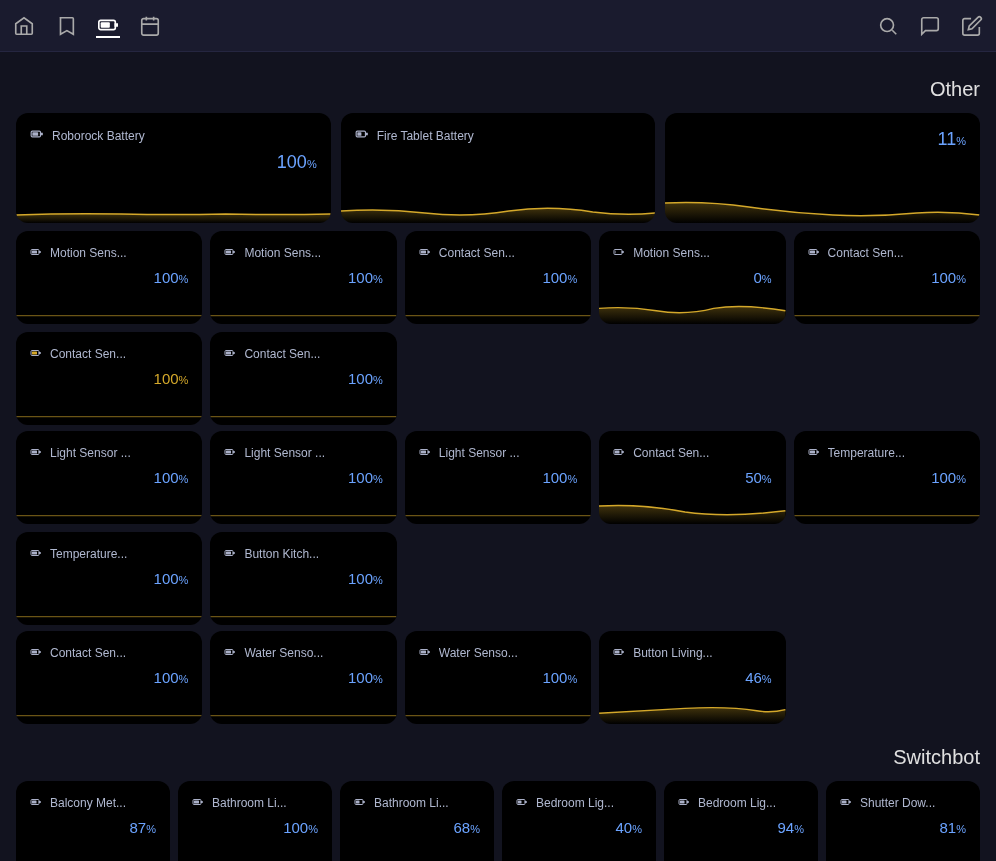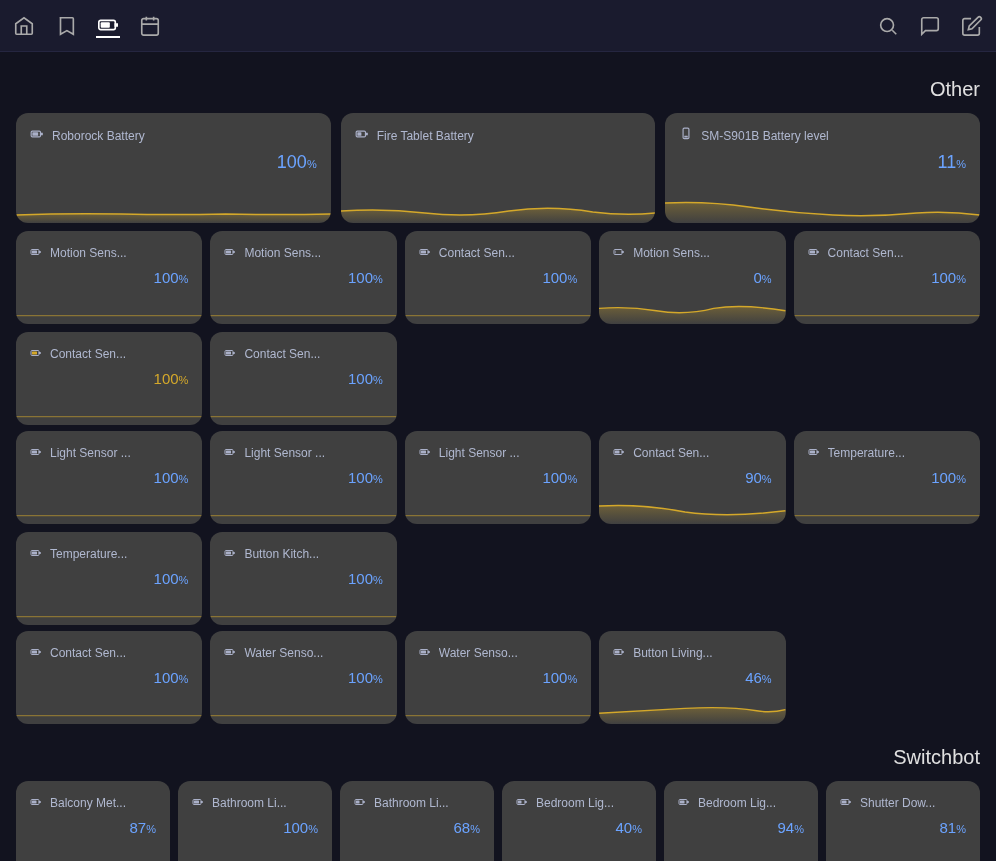--- a/index.html
+++ b/index.html
@@ -60,21 +60,21 @@
     
     .cards-grid-large {
       display: grid;
       grid-template-columns: repeat(3, 1fr);
       gap: 10px;
       margin-bottom: 8px;
     }
 
     
     .card {
-      background: #404040;
+      background: #000000;
       border-radius: 12px;
       padding: 14px 14px 0 14px;
       display: flex;
       flex-direction: column;
       min-height: 90px;
       overflow: hidden;
       position: relative;
     }
     .card-large {
       min-height: 110px;
@@ -245,29 +245,20 @@
                   <stop offset="100%" stop-color="#d4a82a" stop-opacity="0"></stop>
                 </linearGradient>
               </defs>
             <path d="M0,18 Q40,15 80,20 Q120,25 160,18 Q200,12 240,19 Q270,23 300,20 L300,30 L0,30 Z" fill="url(#g2)"></path>
             <path d="M0,18 Q40,15 80,20 Q120,25 160,18 Q200,12 240,19 Q270,23 300,20" fill="none" stroke="#d4a82a" stroke-width="1.5"></path>
           </svg>
         </div>
       </div>
 
       <div class="card card-large">
-        <div class="card-header">
-          <span class="card-icon">
-            <svg width="14" height="14" viewBox="0 0 24 24" fill="none" stroke="#aab0c8" stroke-width="2">
-              <rect x="7" y="2" width="10" height="18" rx="2"></rect>
-                <rect x="9" y="15" width="6" height="3" rx="0.5" fill="#aab0c8" stroke="none"></rect>
-            </svg>
-          </span>
-          <span class="card-title">SM-S901B Battery level</span>
-        </div>
         <div class="card-value">
           <span>11</span><span class="unit">%</span>
         </div>
         <div class="card-chart">
           <svg viewBox="0 0 300 30" preserveAspectRatio="none">
             <defs>
                 <linearGradient id="g3" x1="0" y1="0" x2="0" y2="1">
                   <stop offset="0%" stop-color="#d4a82a" stop-opacity="0.3"></stop>
                   <stop offset="100%" stop-color="#d4a82a" stop-opacity="0"></stop>
                 </linearGradient>
@@ -455,21 +446,21 @@
       </div>
       <div class="card card-small">
         <div class="card-header">
             <span class="card-icon"><svg width="12" height="12" viewBox="0 0 24 24" fill="none" stroke="#aab0c8" stroke-width="2">
                 <rect x="2" y="7" width="16" height="10" rx="2"></rect>
                 <path d="M18 11h3v2h-3z"></path>
                 <rect x="4" y="9" width="9" height="6" rx="1" fill="#aab0c8" stroke="none"></rect>
               </svg></span>
             <span class="card-title">Contact Sen...</span>
           </div>
-        <div class="card-value"><span>90</span><span class="unit">%</span></div>
+        <div class="card-value"><span>50</span><span class="unit">%</span></div>
         <div class="card-chart">
             <svg viewBox="0 0 130 25" preserveAspectRatio="none">
               <defs>
                 <linearGradient id="gw4" x1="0" y1="0" x2="0" y2="1">
                   <stop offset="0%" stop-color="#d4a82a" stop-opacity="0.3"></stop>
                   <stop offset="100%" stop-color="#d4a82a" stop-opacity="0"></stop>
                 </linearGradient>
               </defs>
               <path d="M0,10 Q30,8 60,15 Q90,20 130,14 L130,25 L0,25Z" fill="url(#gw4)"></path>
               <path d="M0,10 Q30,8 60,15 Q90,20 130,14" fill="none" stroke="#d4a82a" stroke-width="1.2"></path>

